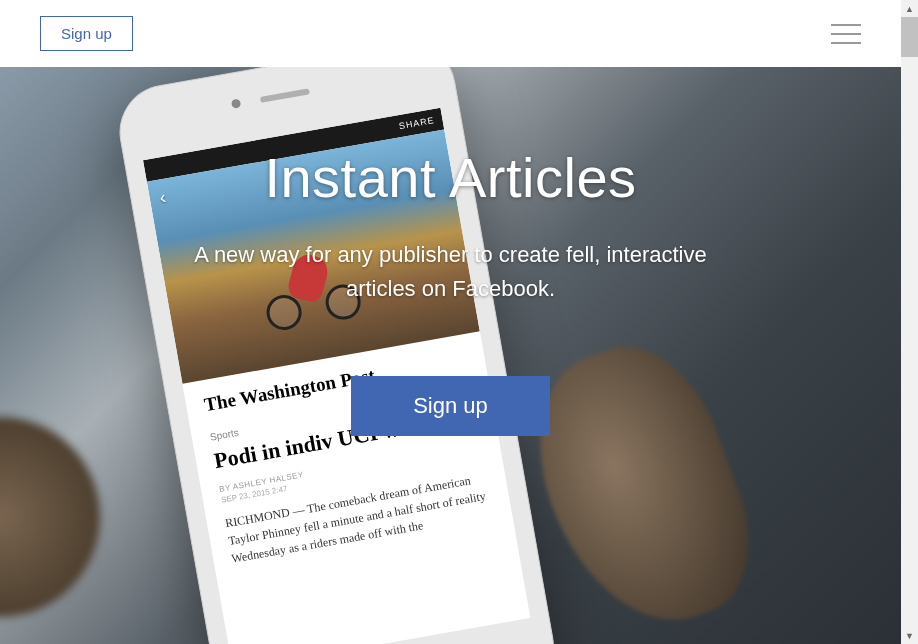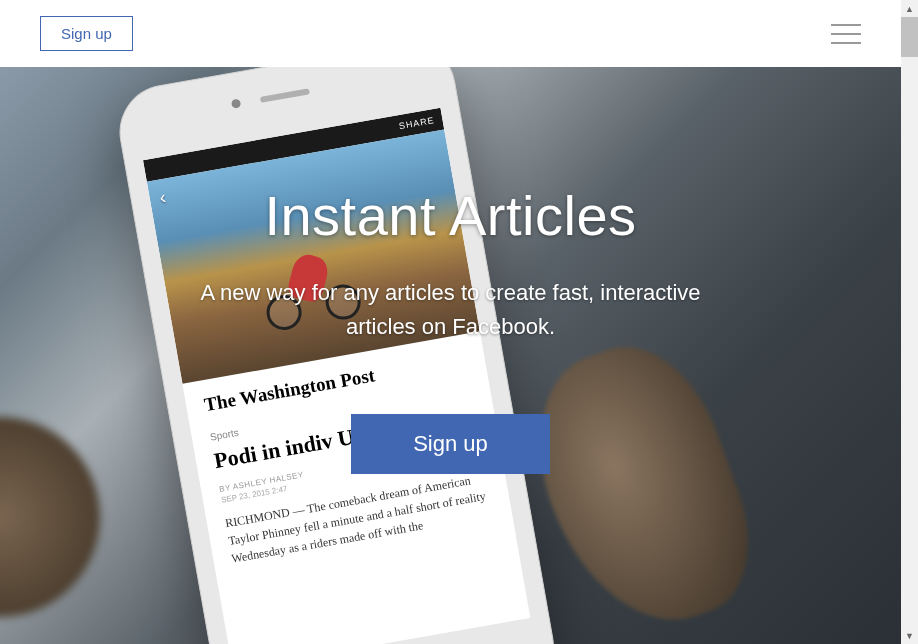--- a/index.html
+++ b/index.html
@@ -300,21 +300,21 @@
       border-radius: 50%;
       filter: blur(4px);
       z-index: 2;
     }
     
     
     .hero-content {
       position: relative;
       z-index: 5;
       text-align: center;
-      padding-top: 116px;
+      padding-top: 78px;
       width: 100%;
     }
     
     .hero-title {
       font-size: 56px;
       font-weight: 300;
       color: #fff;
       text-shadow: 0 1px 4px rgba(0,0,0,0.4);
       letter-spacing: 0.5px;
       margin-bottom: 28px;
@@ -399,21 +399,21 @@
       </div>
     </div>
 
     <div class="finger-left"></div>
     <div class="hand">
       <div class="thumb"></div>
     </div>
 
     <div class="hero-content">
       <h1 class="hero-title">Instant Articles</h1>
-      <p class="hero-subtitle">A new way for any articles to create fast, interactive articles on Facebook.</p>
+      <p class="hero-subtitle">A new way for any publisher to create fell, interactive articles on Facebook.</p>
       <button class="hero-signup">Sign up</button>
     </div>
 
     <div class="scroll-chevron">
       <svg viewBox="0 0 50 26">
         <path d="M 2 2 L 25 22 L 48 2" stroke="#fff" stroke-width="1.5" fill="none"></path>
       </svg>
     </div>
 
   </div>

